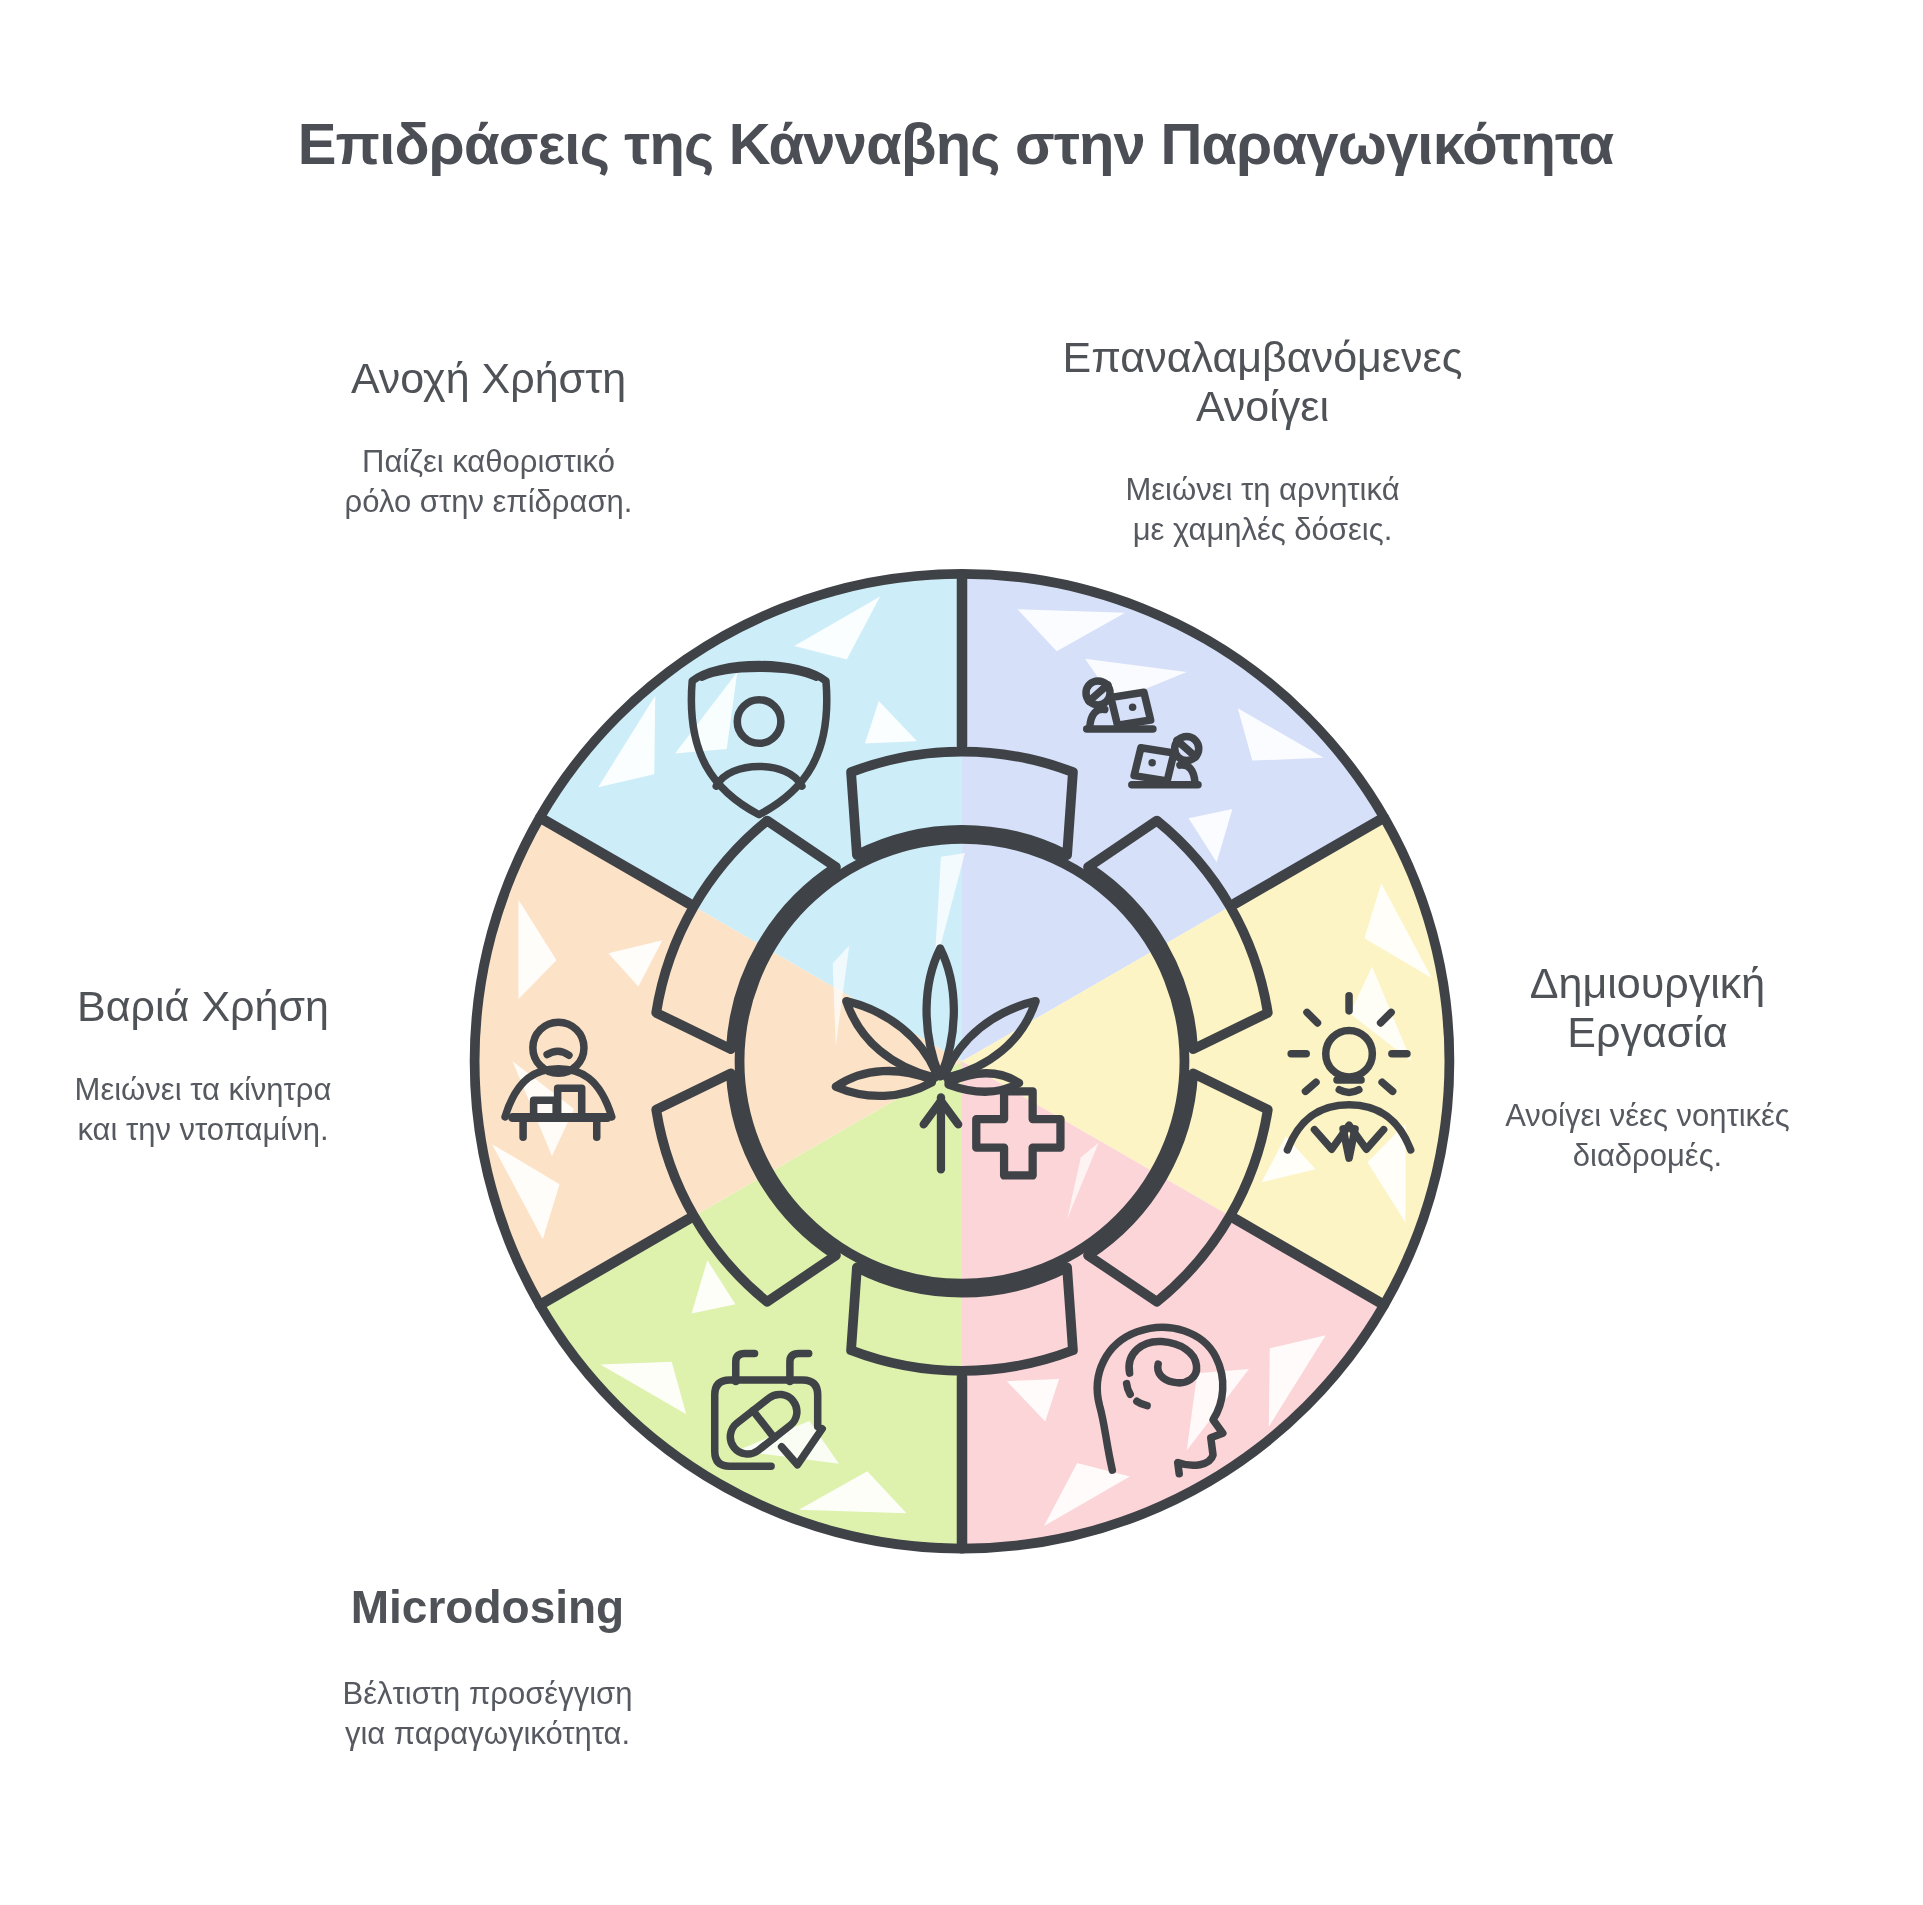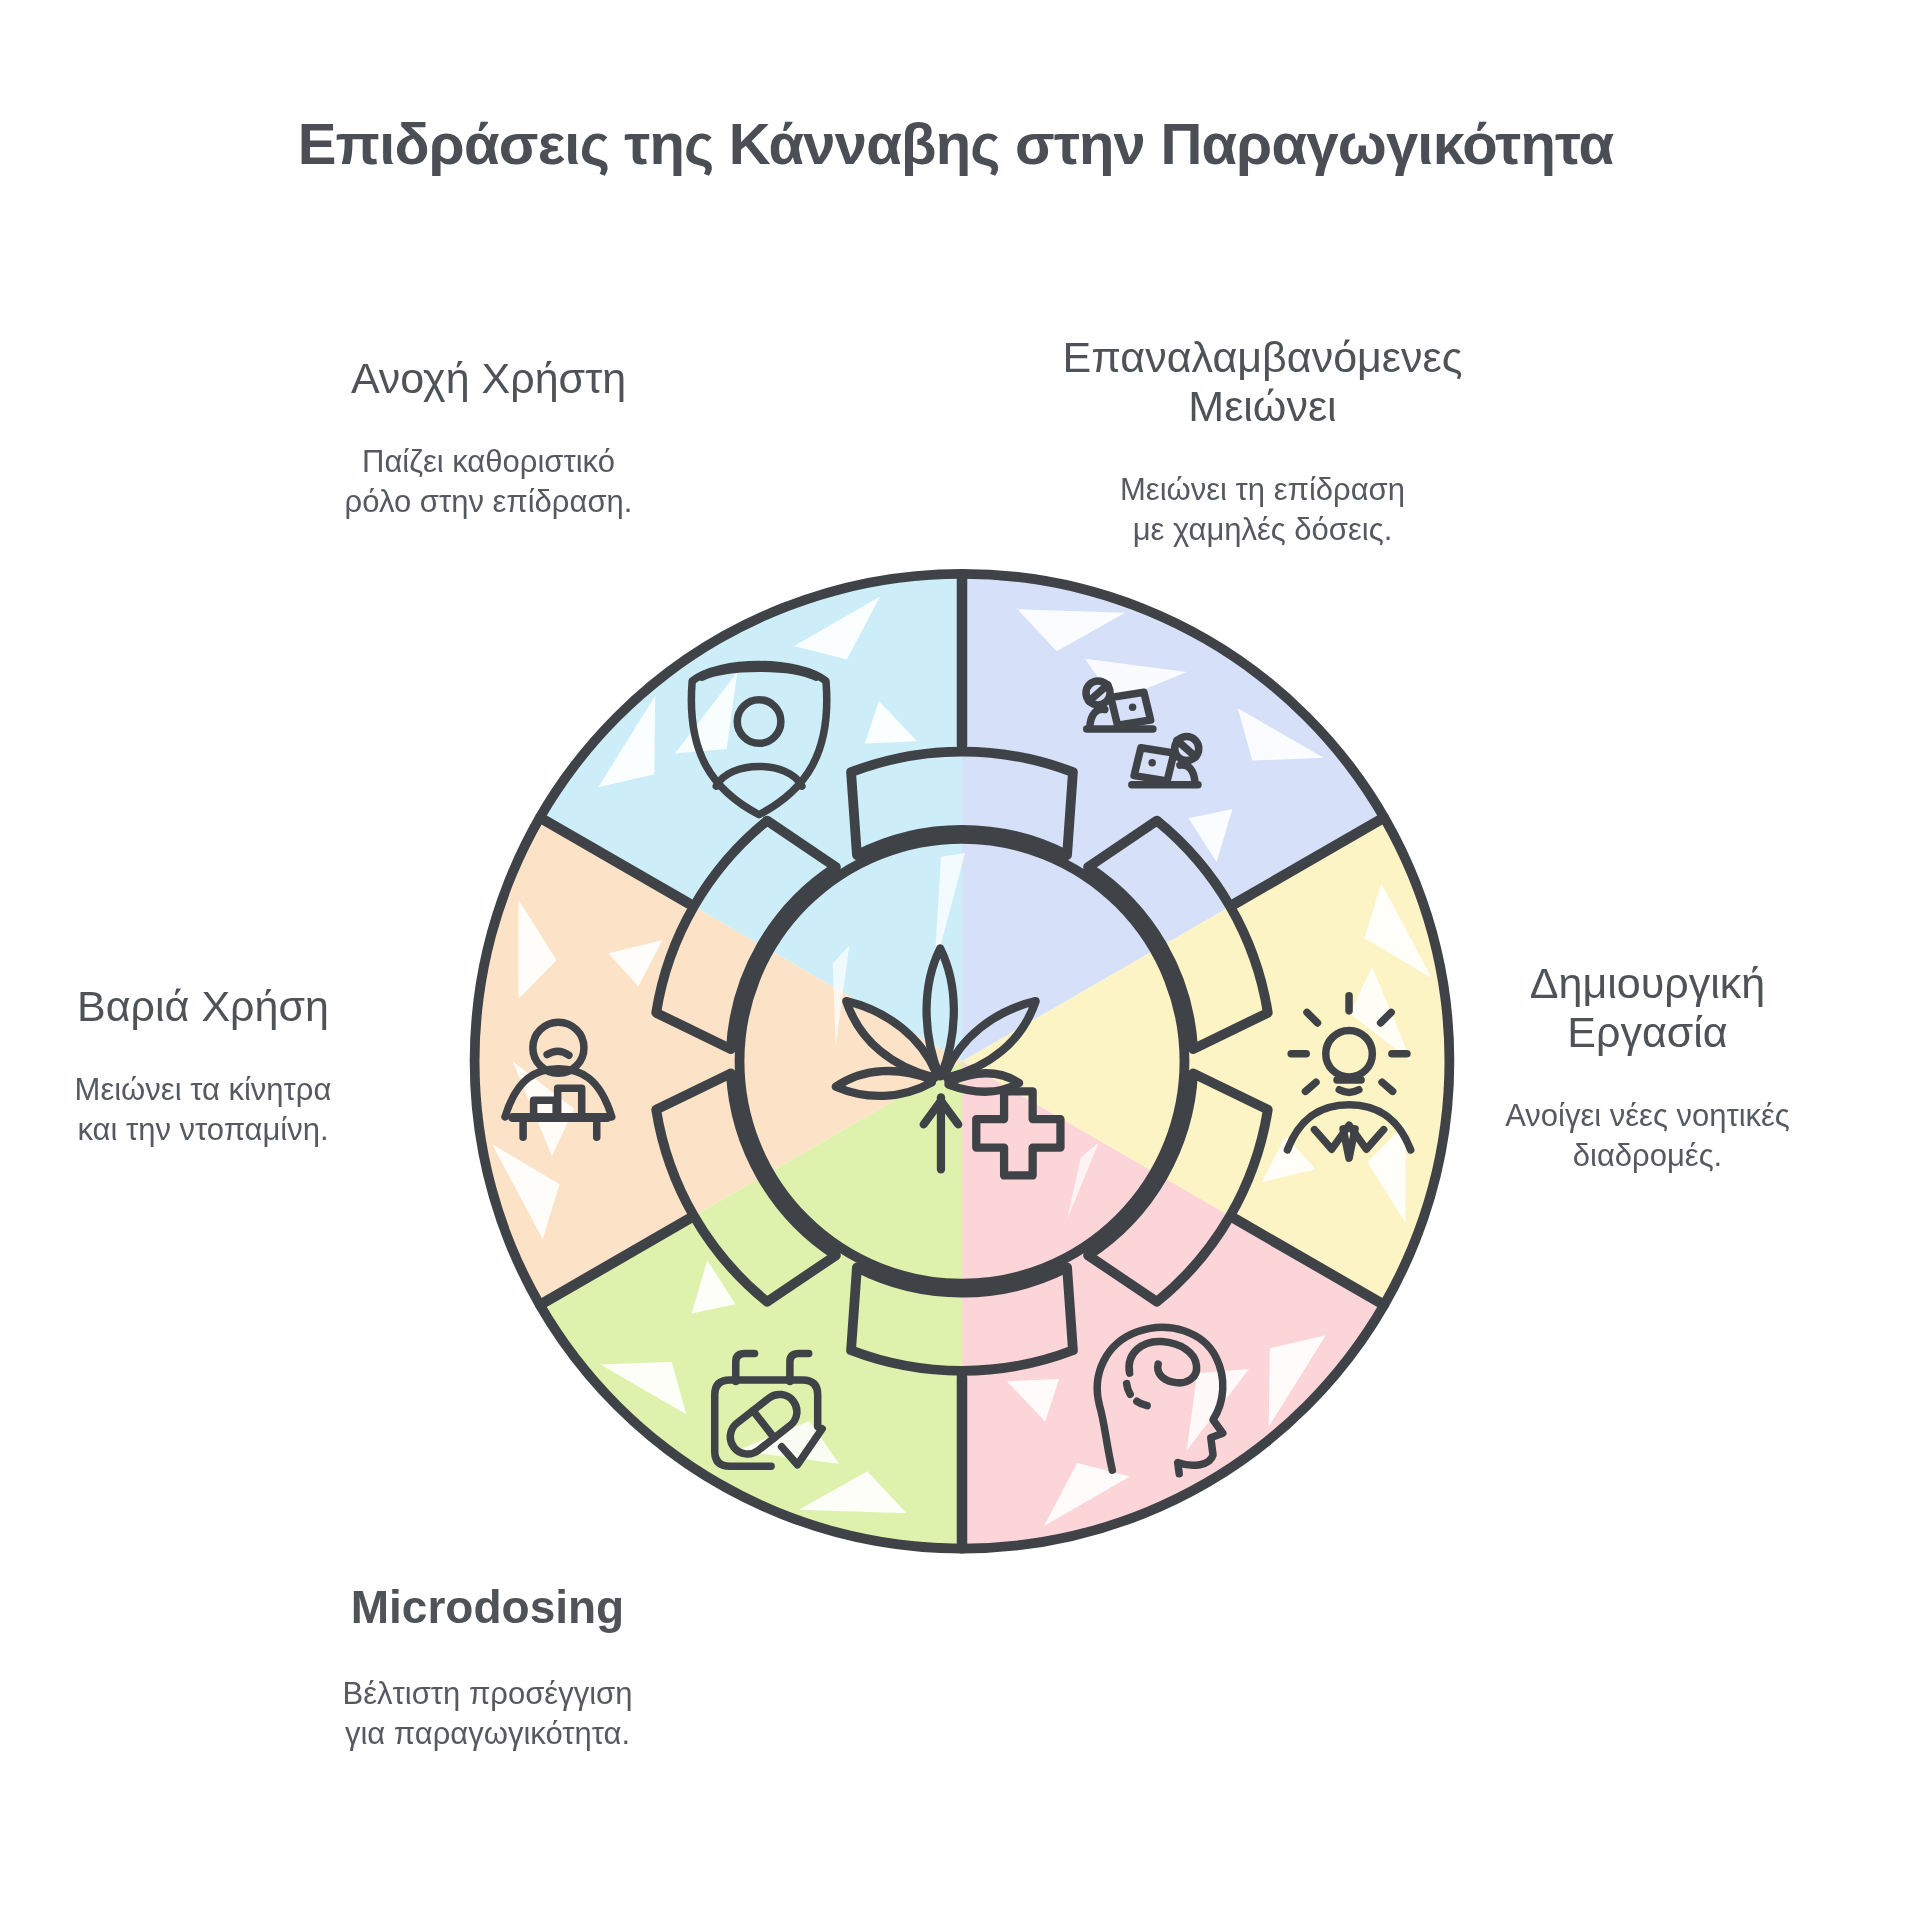--- a/index.html
+++ b/index.html
@@ -164,22 +164,22 @@
   </svg>
 
   <div class="label tl">
     <div class="seg-title">Ανοχή Χρήστη</div>
     <div class="seg-desc">Παίζει καθοριστικό
 ρόλο στην επίδραση.</div>
   </div>
 
   <div class="label tr">
     <div class="seg-title">Επαναλαμβανόμενες
-Μειώνει</div>
-    <div class="seg-desc">Μειώνει τη επίδραση
+Ανοίγει</div>
+    <div class="seg-desc">Μειώνει τη αρνητικά
 με χαμηλές δόσεις.</div>
   </div>
 
   <div class="label r">
     <div class="seg-title">Δημιουργική
 Εργασία</div>
     <div class="seg-desc">Ανοίγει νέες νοητικές
 διαδρομές.</div>
   </div>
 

